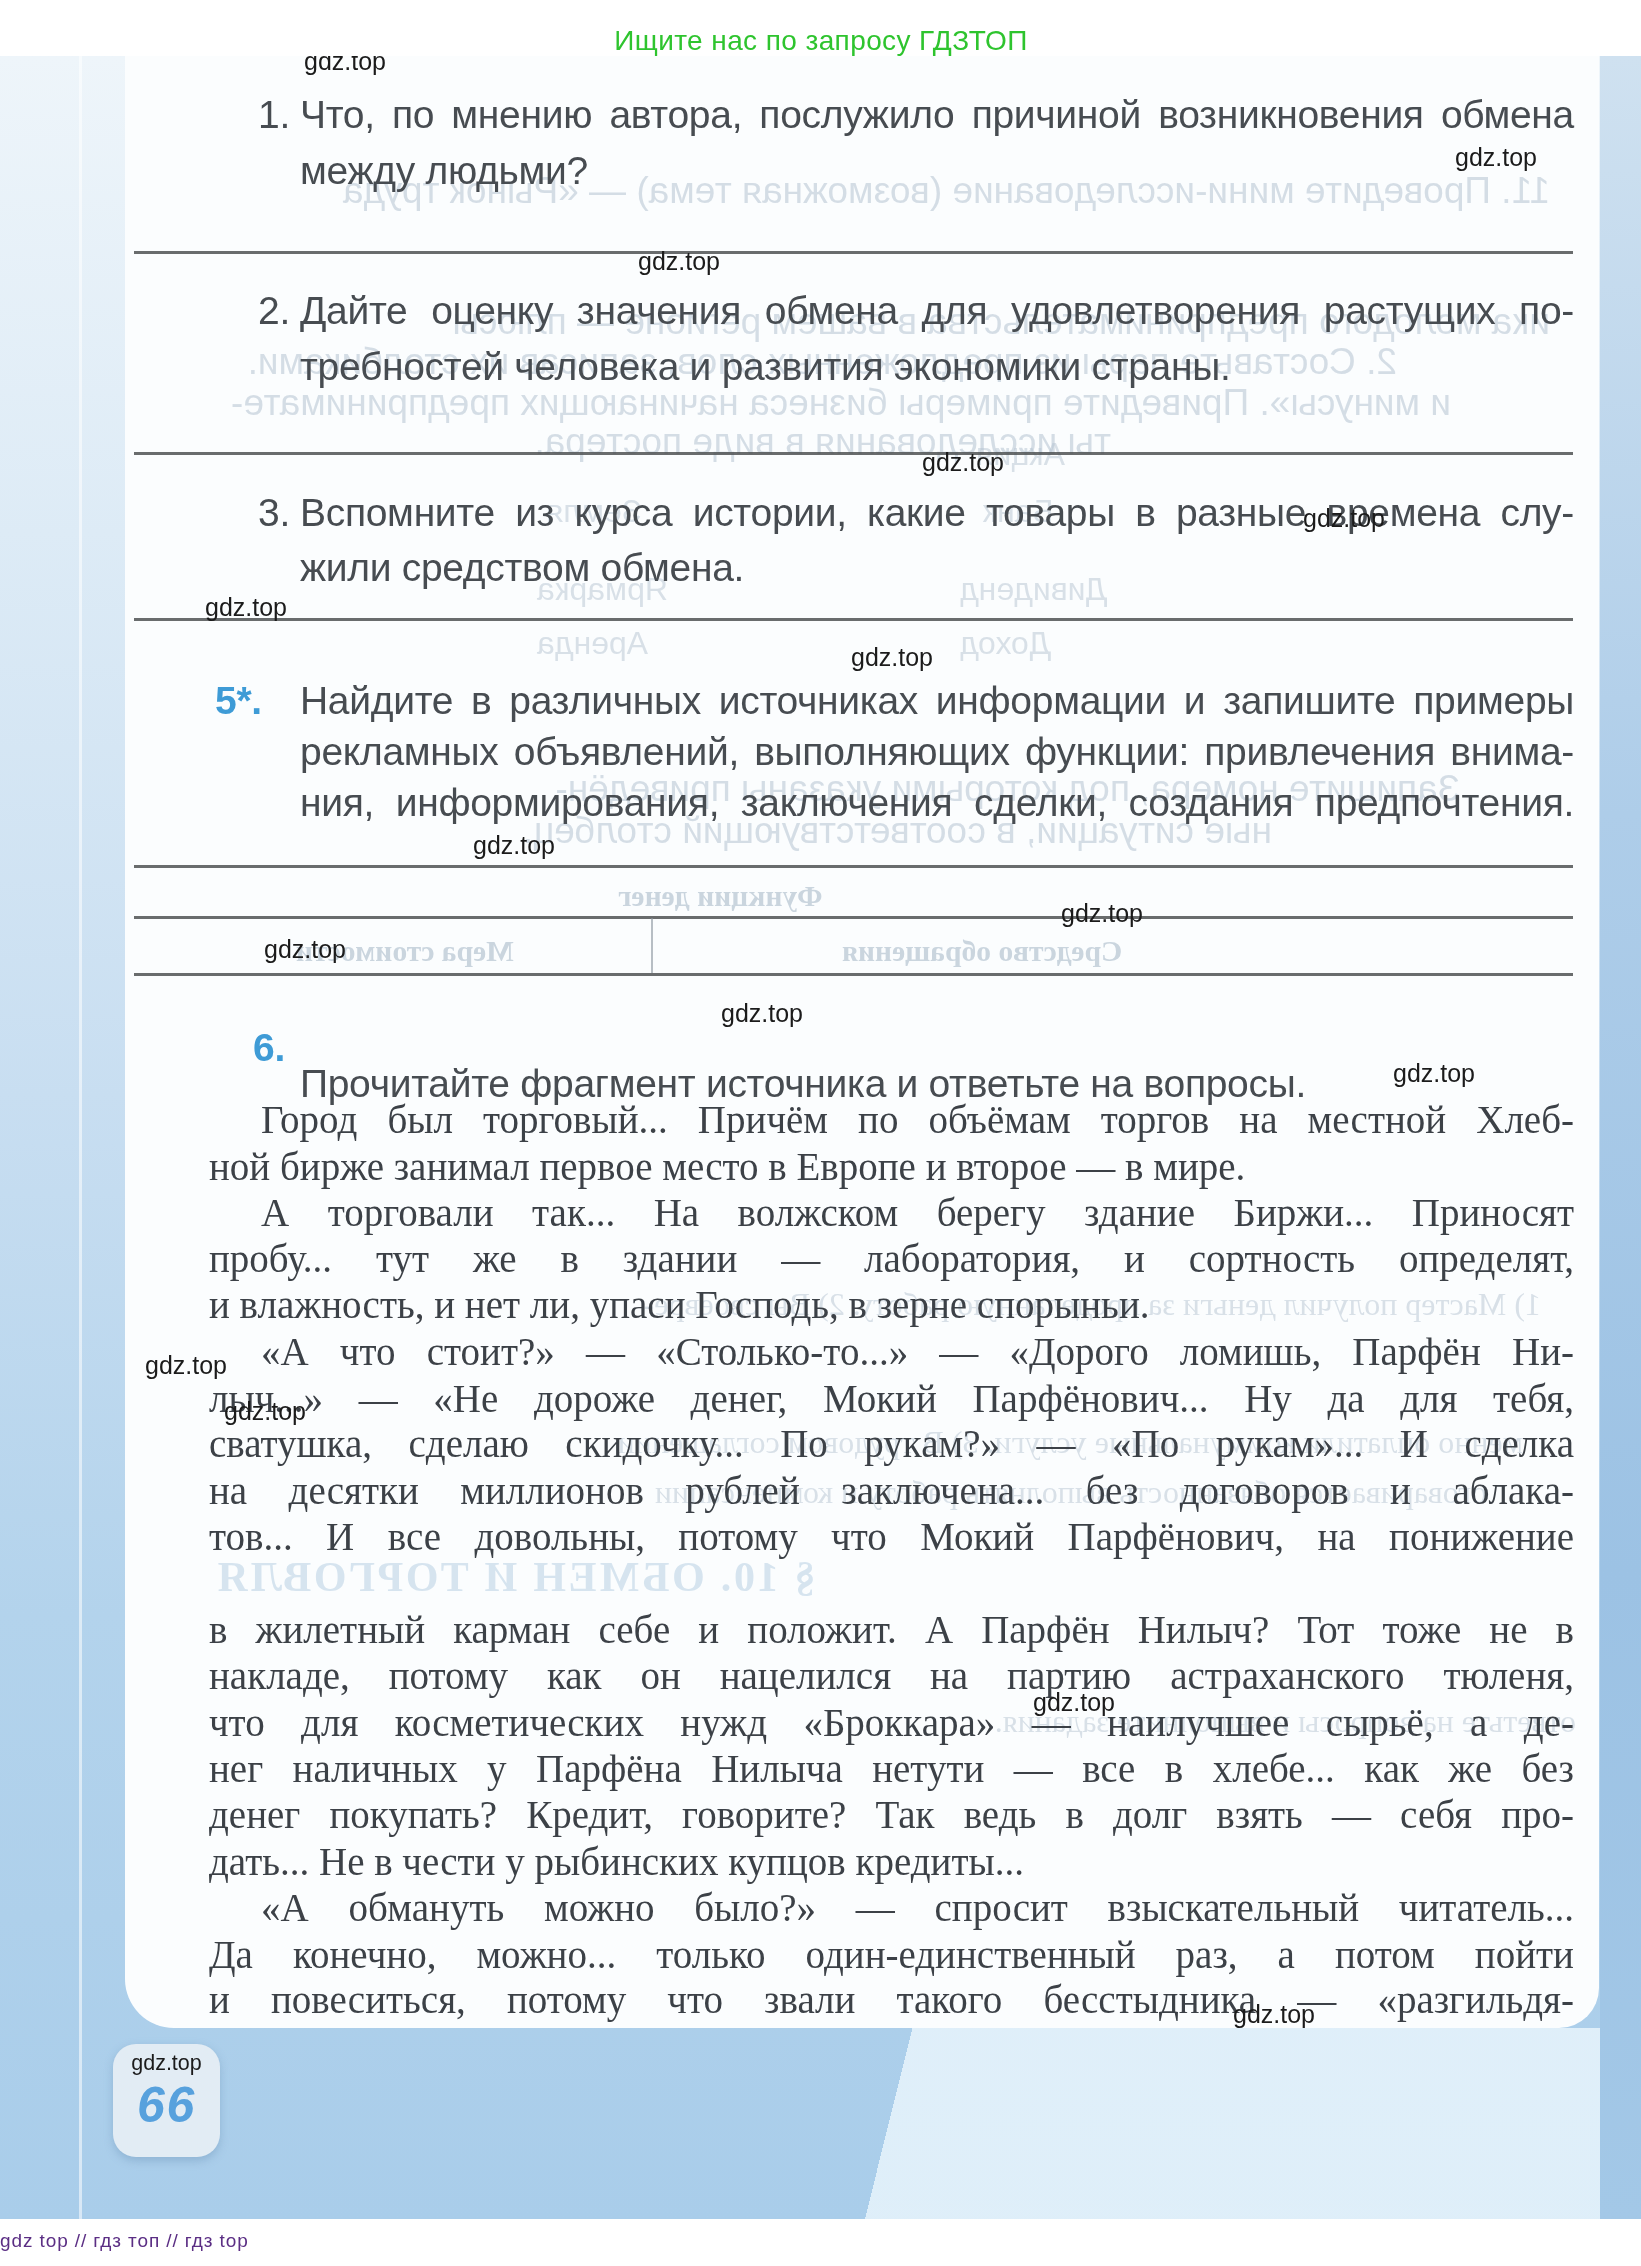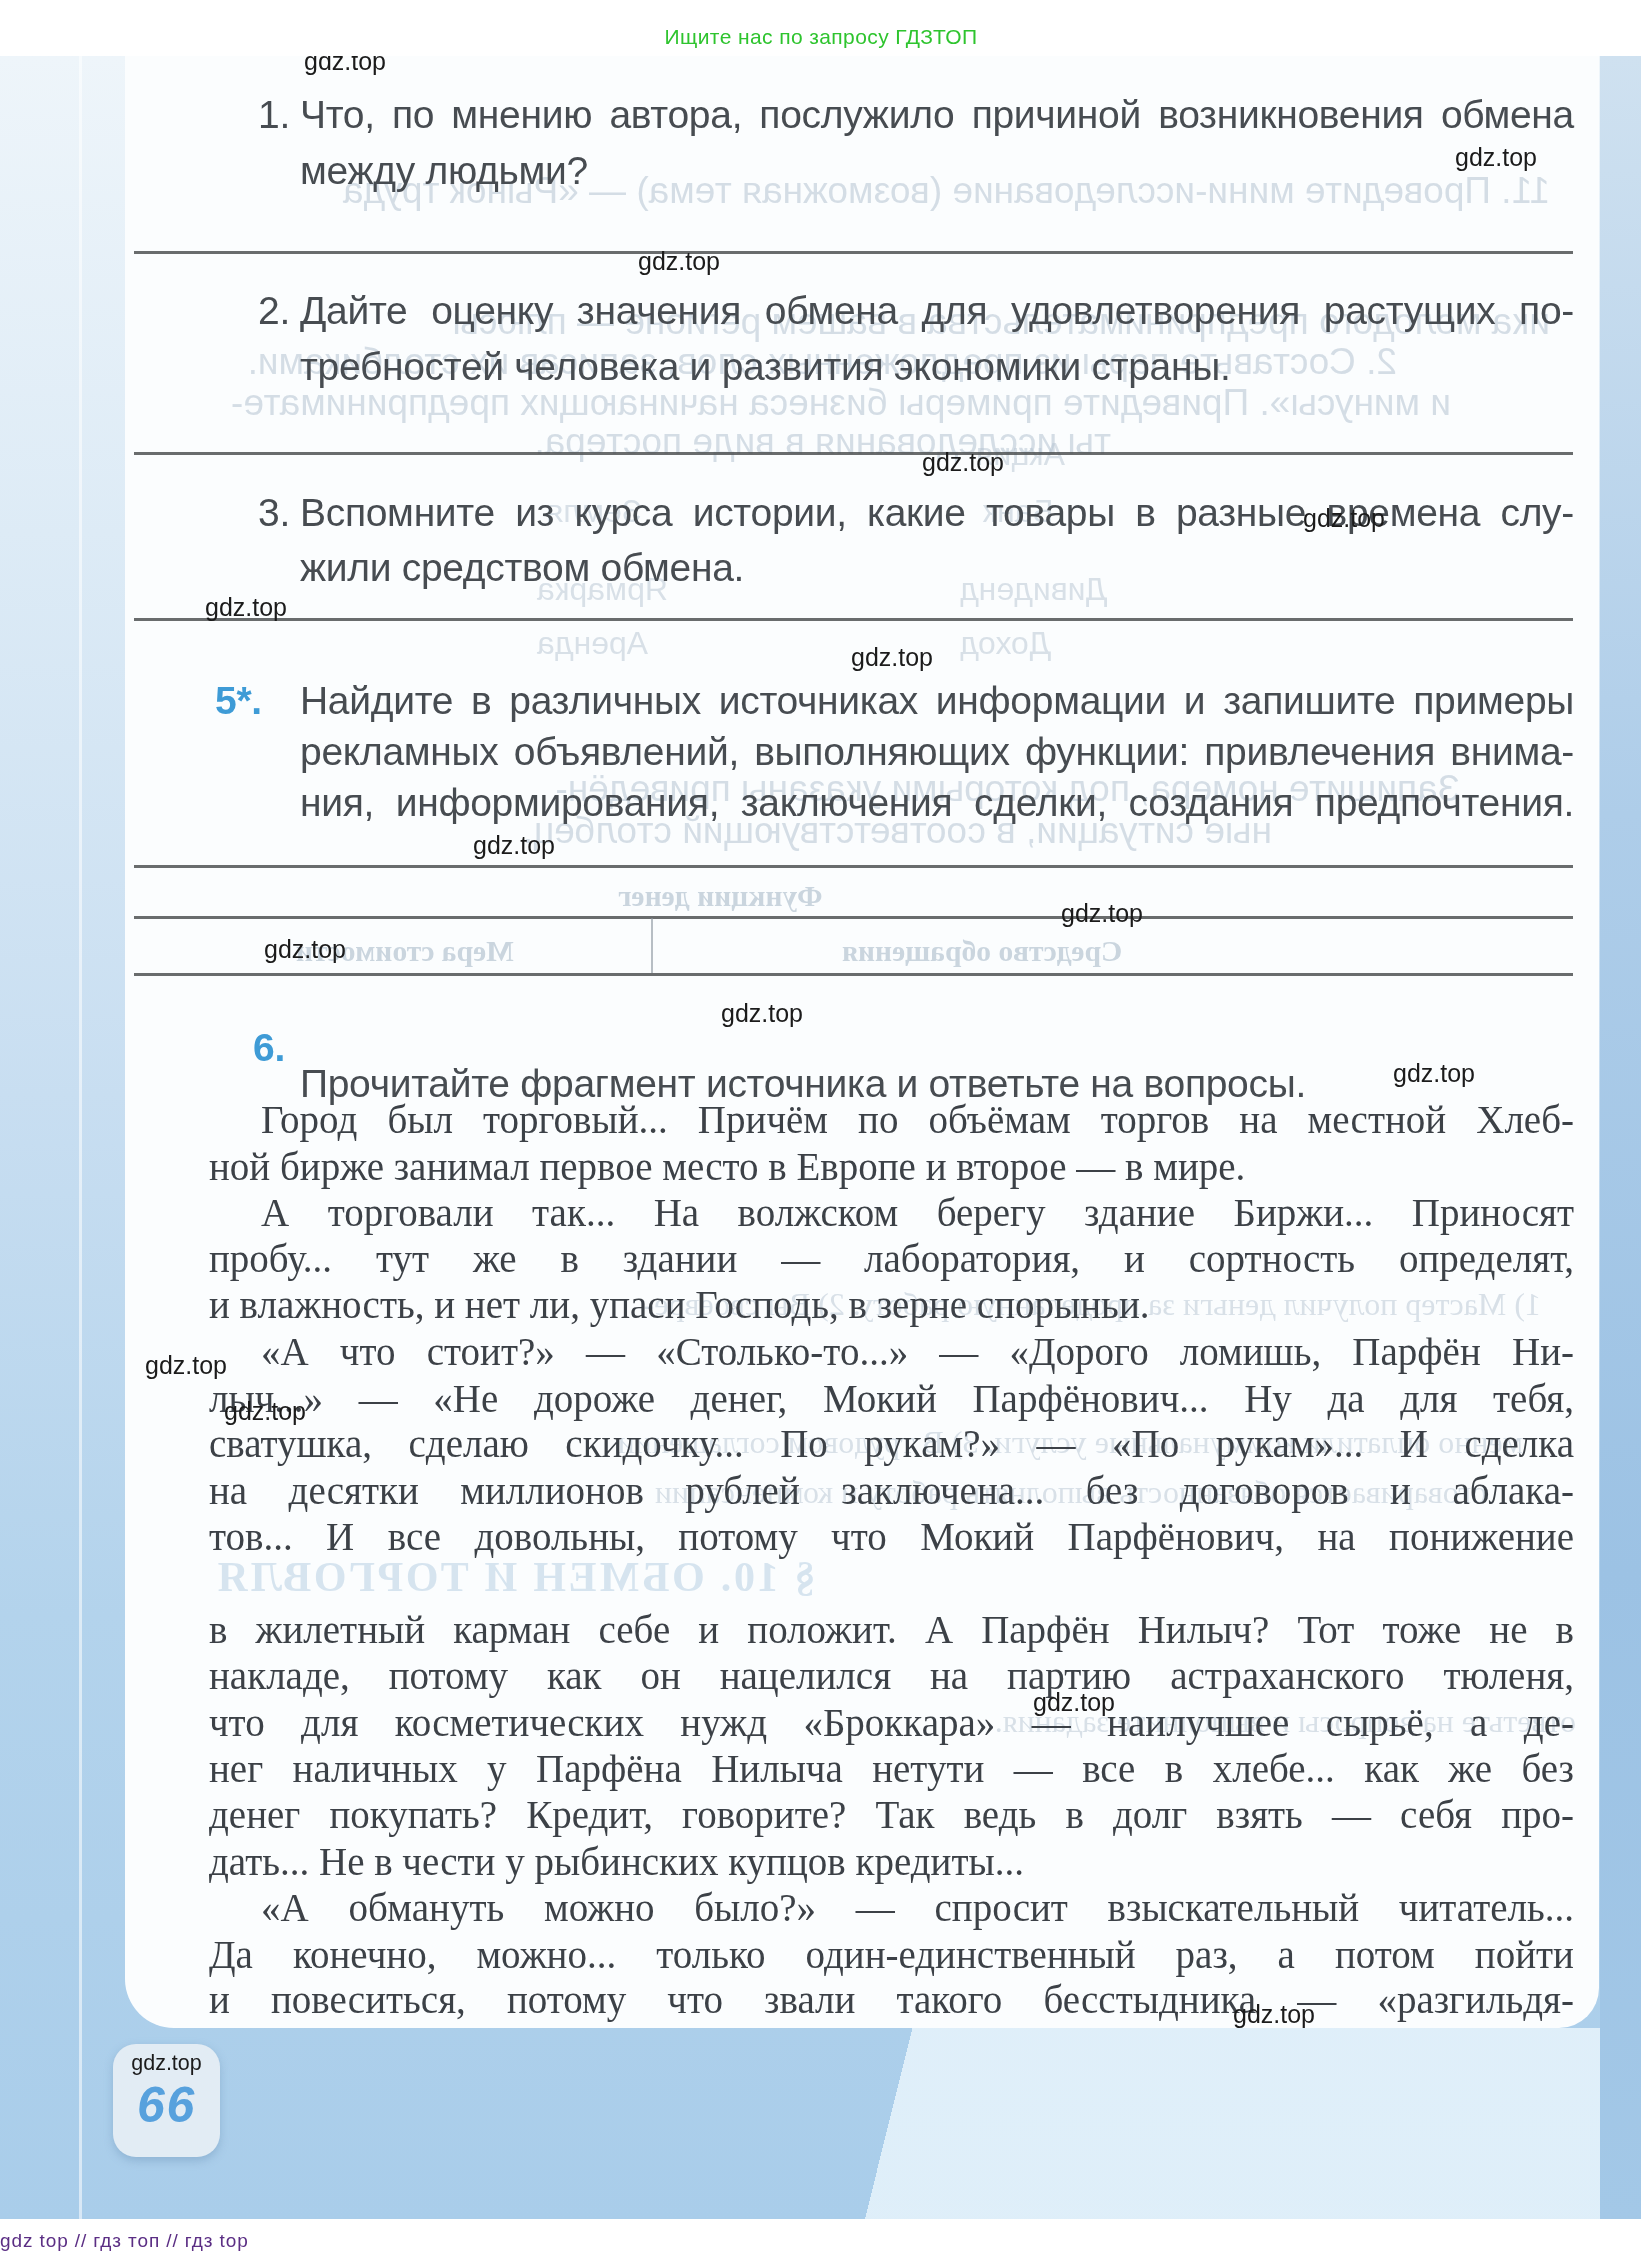--- a/index.html
+++ b/index.html
@@ -1,21 +1,21 @@
 <!DOCTYPE html>
 <html style="font-size:14.3px"><head>
 <meta charset="utf-8">
 <style>
   html,body{margin:0;padding:0;background:#ffffff;}
   .root{position:relative;width:1642px;height:2267px;overflow:hidden;background:#ffffff;
         font-family:"Liberation Sans",sans-serif;}
   
   .strip-top{position:absolute;left:0;top:0;width:1642px;height:56px;background:#ffffff;}
   .promo{position:absolute;left:0;top:25px;width:1642px;text-align:center;
-         font-size:21px;color:#2ec42e;letter-spacing:0.4px;}
+         font-size:28px;color:#2ec42e;letter-spacing:0.4px;}
   .scanbg{position:absolute;left:0;top:56px;width:1642px;height:2164px;
           background:linear-gradient(180deg,#eef5fa 0%,#ddebf6 22%,#c8def1 48%,#b3d3ec 72%,#a9cdea 100%);}
   .diag{position:absolute;left:0;top:2028px;width:1642px;height:192px;
         background:linear-gradient(104deg,rgba(0,0,0,0) 0 54%,rgba(236,247,253,.8) 54% 100%);}
   .right-strip{position:absolute;left:1600px;top:56px;width:42px;height:2164px;
         background:linear-gradient(180deg,#cfe1f0 0%,#aecde9 35%,#9cc2e4 70%,#a3c8e7 100%);}
   .seam{position:absolute;left:79px;top:56px;width:2.7px;height:2164px;background:rgba(255,255,255,.55);}
   .page{position:absolute;left:125px;top:56px;width:1474px;height:1972px;background:#fbfdfe;
         border-radius:0 0 40px 49px;}
   

